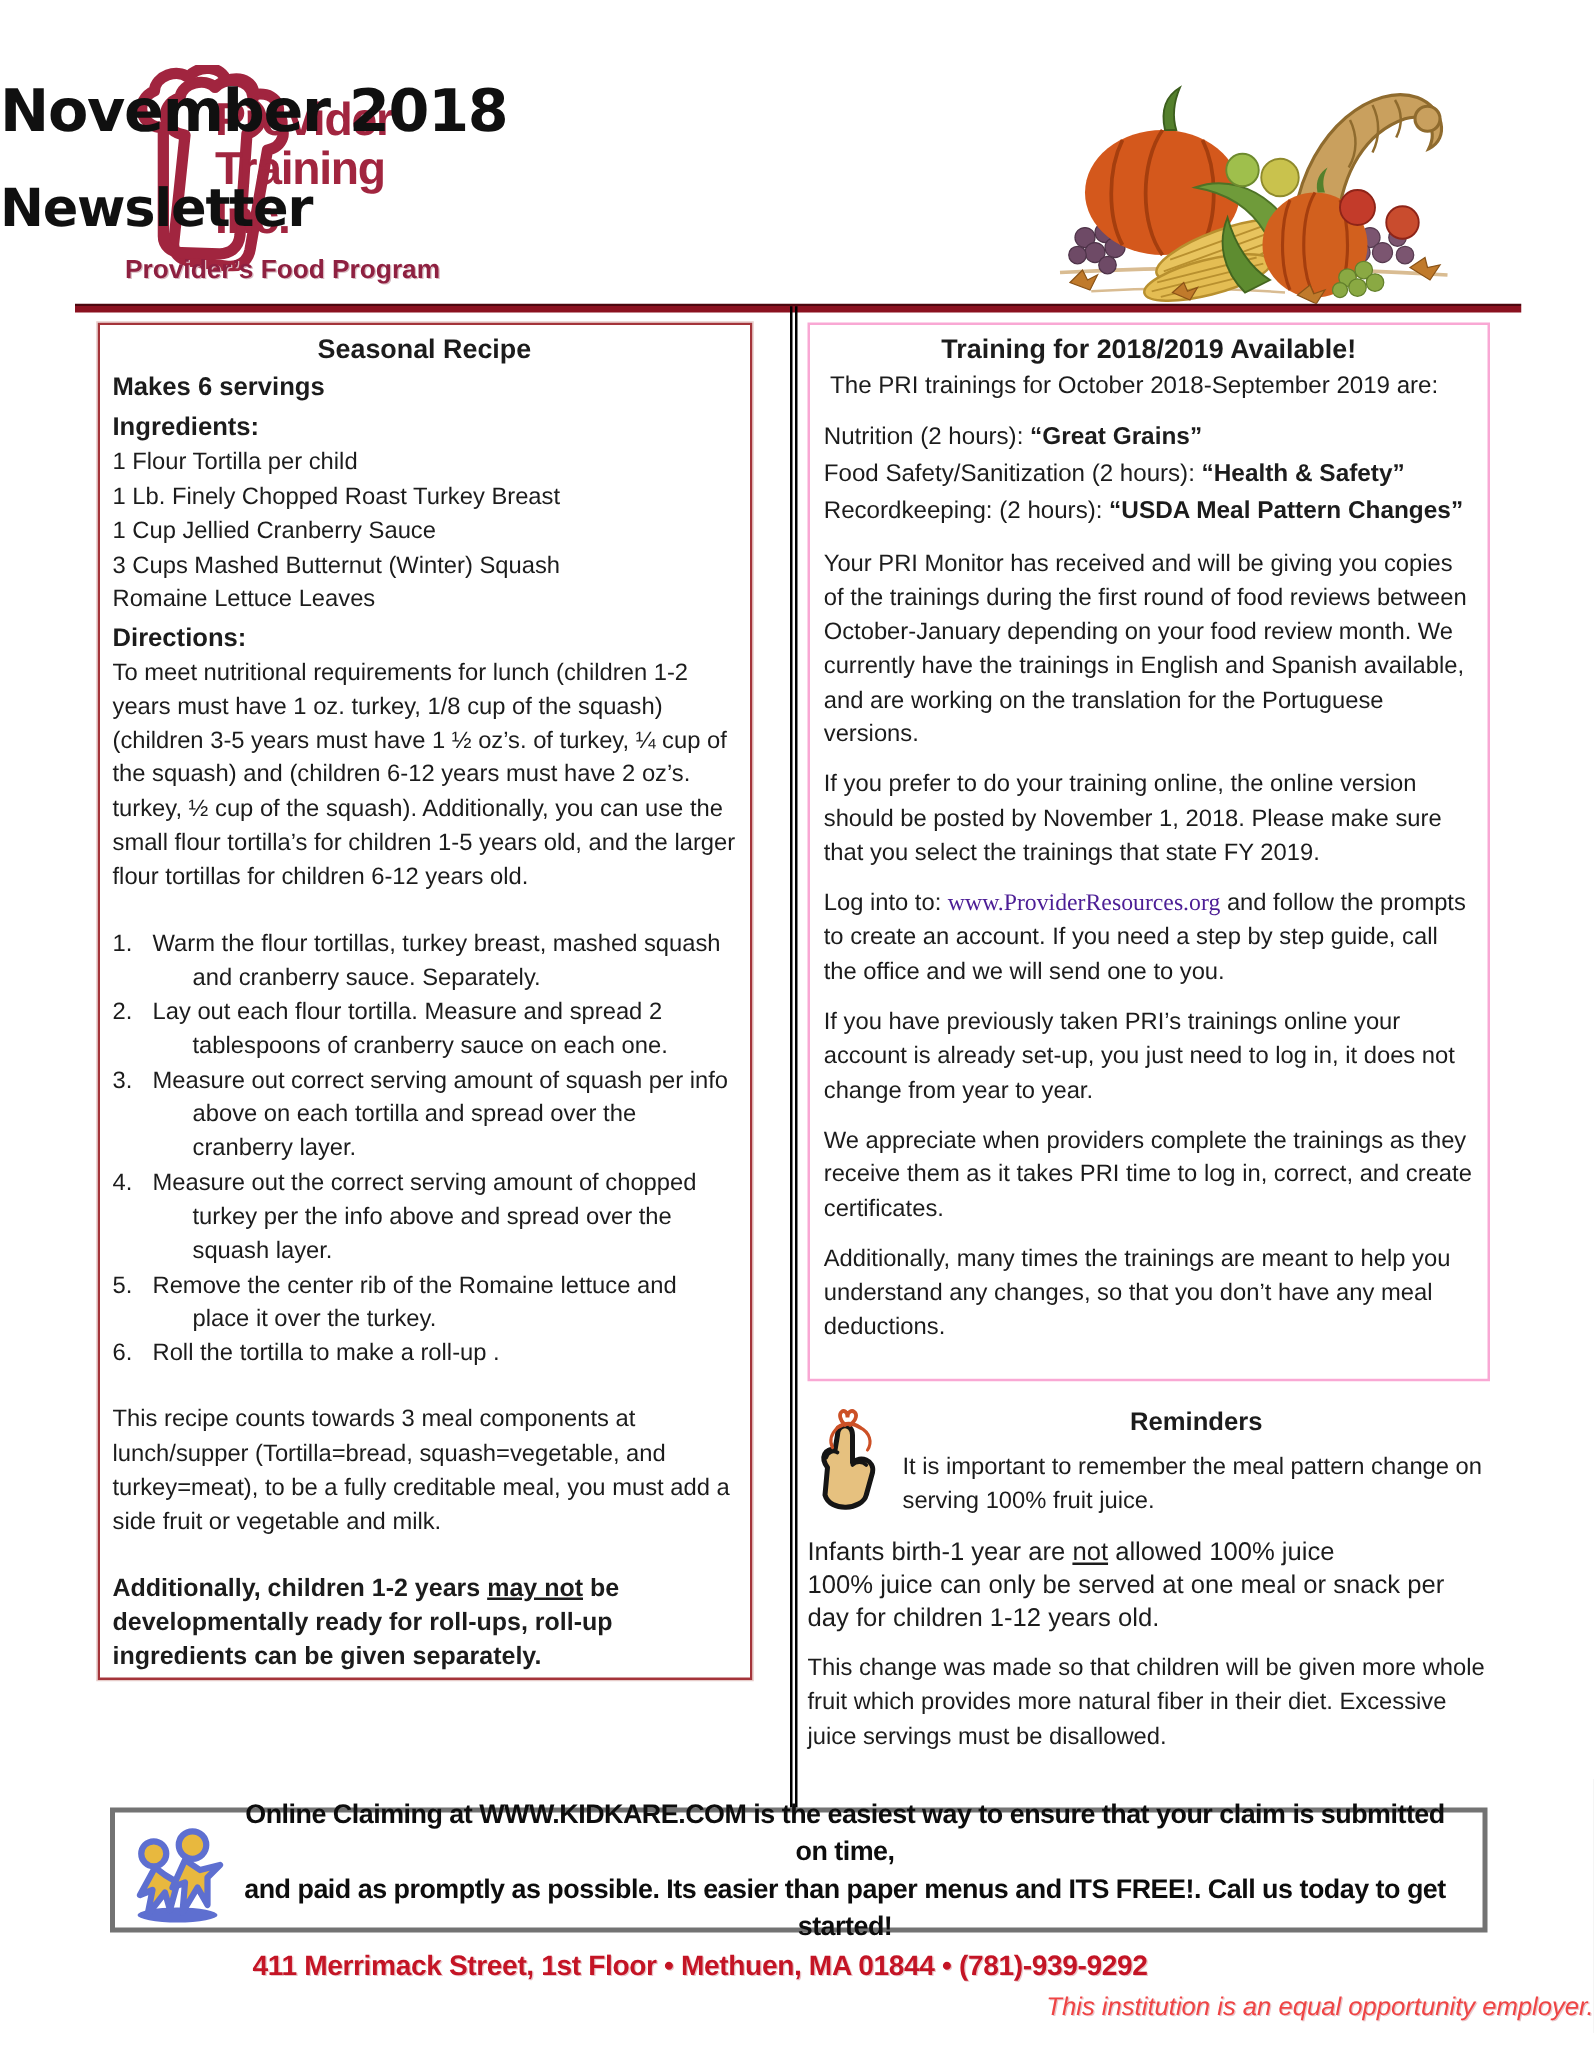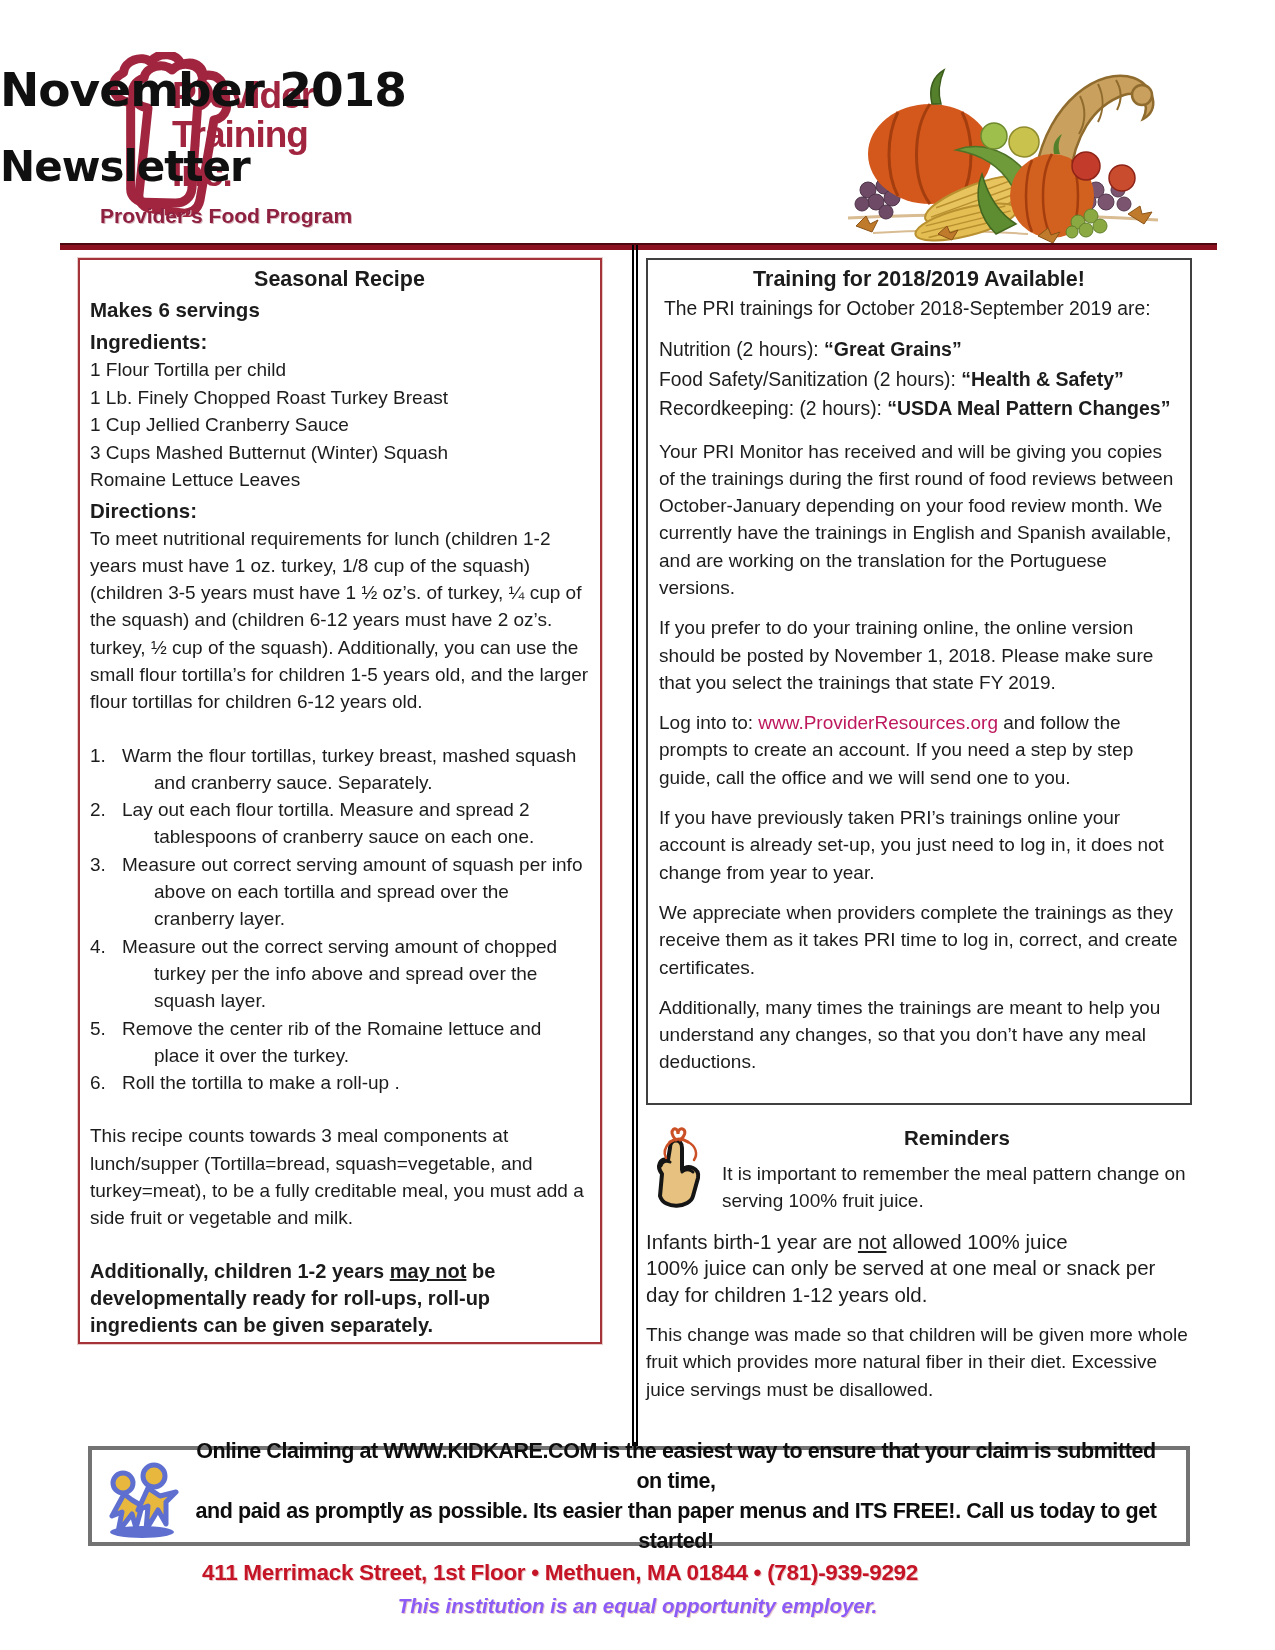--- a/index.html
+++ b/index.html
@@ -23,58 +23,58 @@
              background:linear-gradient(#4d070f 0 28%,#8B1120 28% 100%);}
 
   
   .col-divider{position:absolute;left:632px;top:245px;height:1201px;width:0;
                border-left:6px double #000;}
 
   .left-panel{position:absolute;left:78px;top:258px;width:524px;height:1086px;
               border:2px solid #A4343A;outline:1px solid #E7CCC9;box-sizing:border-box;
               padding:5px 11px 8px 10px;overflow:hidden;}
   .right-panel{position:absolute;left:646px;top:258px;width:546px;height:847px;
-               border:2px solid #404040;box-sizing:border-box;
+               border:2px solid #f9a8d4;box-sizing:border-box;
                padding:5px 11px 6px 11px;overflow:hidden;}
 
   .panel-title{font-size:21.5px;font-weight:bold;text-align:center;margin:2px 0 3px;}
   .bold-line{font-size:20.5px;font-weight:bold;line-height:29px;}
   .body-text{font-size:19px;line-height:27.3px;}
   .ing-line{font-size:19px;line-height:27.5px;}
   .step{font-size:19px;line-height:27.3px;padding-left:64px;text-indent:-64px;}
   .step .num{display:inline-block;width:32px;text-indent:0;}
   .u{text-decoration:underline;}
   .mt{margin-top:26px;}
   .rc-p{font-size:19px;line-height:27.3px;margin:0 0 13px;}
   .rc-sub{font-size:19.3px;line-height:28px;padding-left:5px;margin-bottom:12px;}
   .rc-train{font-size:19.3px;line-height:28.5px;}
   .rc-train b{font-size:19.5px;}
-  a.weblink{color:#be185d;text-decoration:none;}
+  a.weblink{color:#4c1d95;text-decoration:none;font-family:Liberation Serif, serif;}
 
   
   .reminders{position:absolute;left:646px;top:1112px;width:546px;}
   .hand{float:left;margin:10px 16px 6px 2px;}
   .rem-title{font-size:20.5px;font-weight:bold;text-align:center;padding-top:14px;margin-bottom:10px;}
   .rem-intro{font-size:19px;line-height:27.3px;}
   .rem-rule{clear:left;font-size:20.5px;font-weight:normal;line-height:26.5px;margin-top:14px;}
   .rem-body{font-size:19px;line-height:27.3px;margin-top:13px;}
 
   
   .banner{position:absolute;left:88px;top:1446px;width:1102px;height:100px;
           border:4px solid #737373;box-sizing:border-box;display:flex;align-items:center;
           padding:0 16px 0 10px;}
   .banner-text{flex:1;text-align:center;font-weight:bold;font-size:21.5px;line-height:30px;
                letter-spacing:-0.4px;color:#0d0d0d;}
 
   
   .footer-address{position:absolute;left:0;top:1560px;width:1120px;text-align:center;
                   font-size:22.5px;font-weight:bold;color:#C41425;letter-spacing:-0.3px;
                   text-shadow:1px 1px 0 #e9c6ca;}
-  .footer-eoe{position:absolute;left:0;top:1594px;width:1275px;text-align:center;
-              font-size:20.5px;font-weight:bold;font-style:italic;color:#8b5cf6;
+  .footer-eoe{position:absolute;left:0;top:1594px;width:1275px;text-align:right;
+              font-size:20.5px;font-weight:normal;font-style:italic;color:#ef4444;
               text-shadow:1px 1px 0 #e9c6ca;}
 </style>
 </head>
 <body>
 
 <div class="page">
 
   <div class="logo-wrap">
     <svg class="logo-bread" width="185" height="165" viewBox="0 0 185 165">
       <g fill="none" stroke="#A1253F" stroke-width="9" stroke-linejoin="round">

